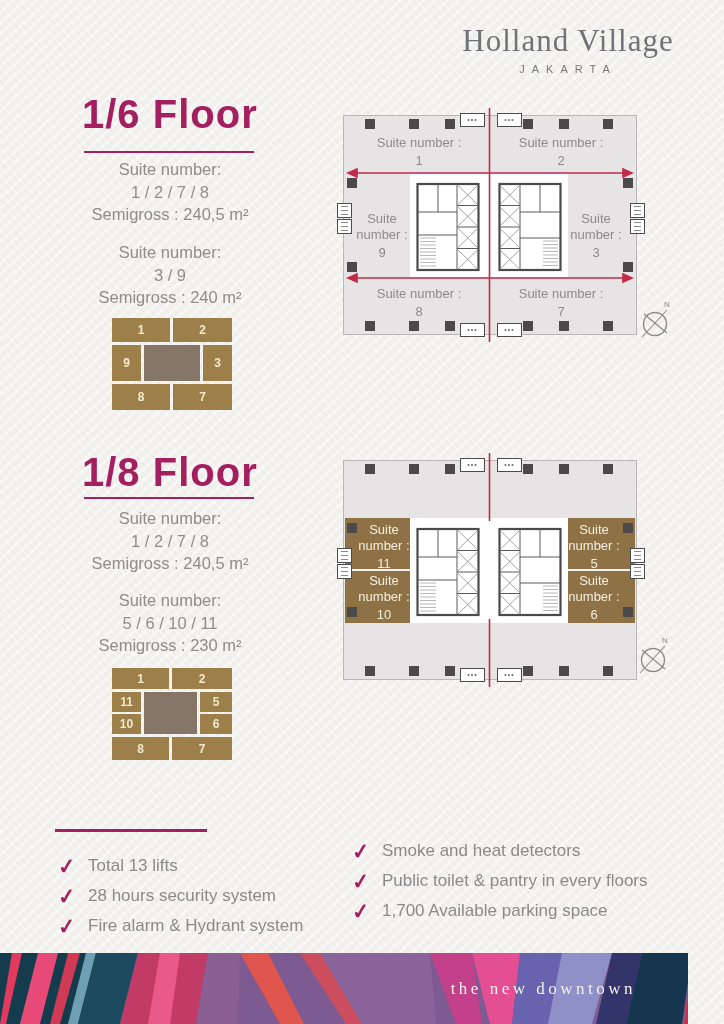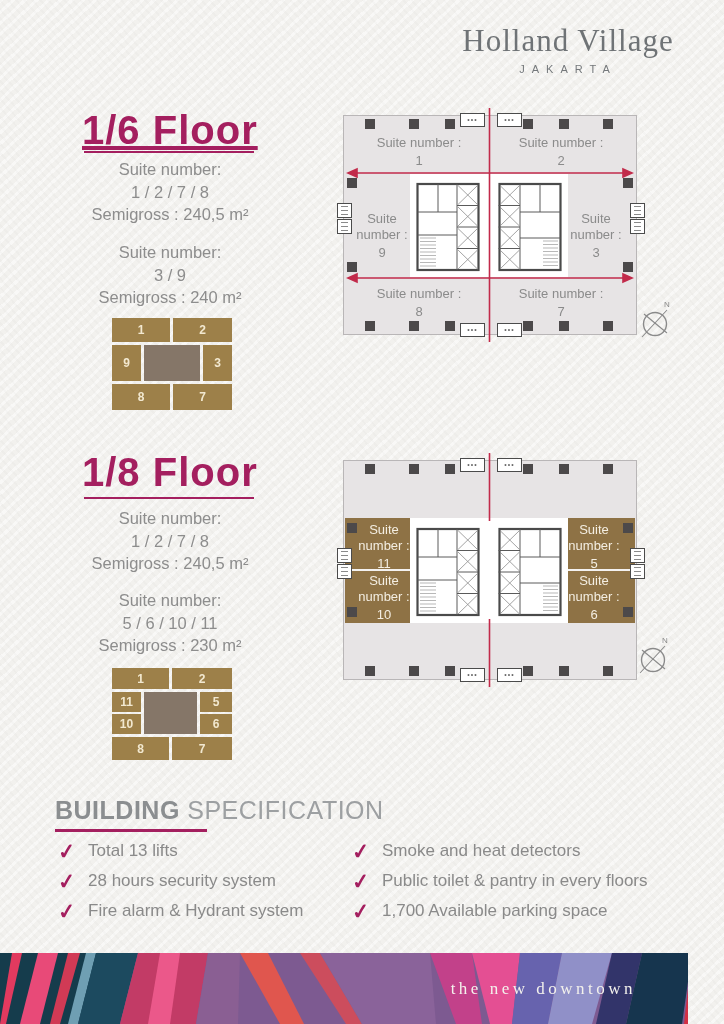--- a/index.html
+++ b/index.html
@@ -60,21 +60,21 @@
 </head>
 <body>
 
 <div class="page">
 
   <div class="logo">
     <div class="name">Holland Village</div>
     <div class="city">JAKARTA</div>
   </div>
 
-  <div class="floor-title" style="top:108px;text-decoration:underline;">1/6 Floor</div>
+  <div class="floor-title" style="top:92px;">1/6 Floor</div>
   <div class="title-rule" style="top:151px;"></div>
 
   <div class="spec-block" style="top:158px;">
     <div>Suite number:</div>
     <div>1 / 2 / 7 / 8</div>
     <div>Semigross : 240,5 m²</div>
   </div>
   <div class="spec-block" style="top:241px;">
     <div>Suite number:</div>
     <div>3 / 9</div>
@@ -295,26 +295,23 @@
     <div class="door" style="left:286px;top:103px;"></div>
   </div>
 
   <svg class="compass" style="left:634px;top:634px;" viewBox="0 0 40 46">
     <text x="28" y="9" font-size="8" fill="#8a8a8a">N</text>
     <circle cx="19" cy="26" r="11.5" stroke="#8a8a8a" stroke-width="1.4" fill="none"></circle>
     <line x1="6" y1="39" x2="31" y2="12" stroke="#8a8a8a" stroke-width="1.1"></line>
     <line x1="8" y1="16" x2="31" y2="35" stroke="#8a8a8a" stroke-width="1.1"></line>
   </svg>
 
-  <div class="bspec-title">
-    <span class="b">BUILDING</span><span class="l"> SPECIFICATION</span>
-  </div>
   <div class="bspec-rule"></div>
 
-  <div class="chk-col" style="left:58px;">
+  <div class="chk-col" style="left:58px;margin-top:15px;">
     <div class="chk-row">
       <span class="check"></span>
       <span>Total 13 lifts</span>
     </div>
     <div class="chk-row">
       <span class="check"></span>
       <span>28 hours security system</span>
     </div>
     <div class="chk-row">
       <span class="check"></span>

